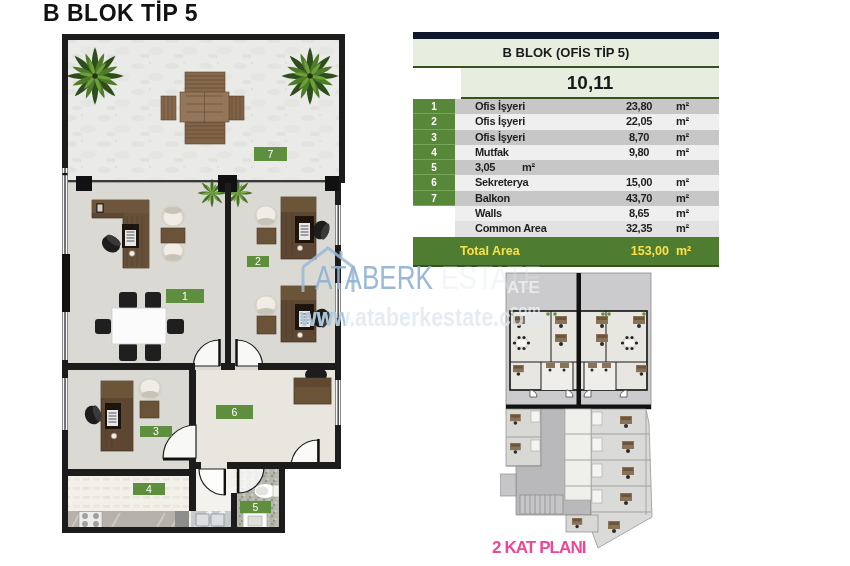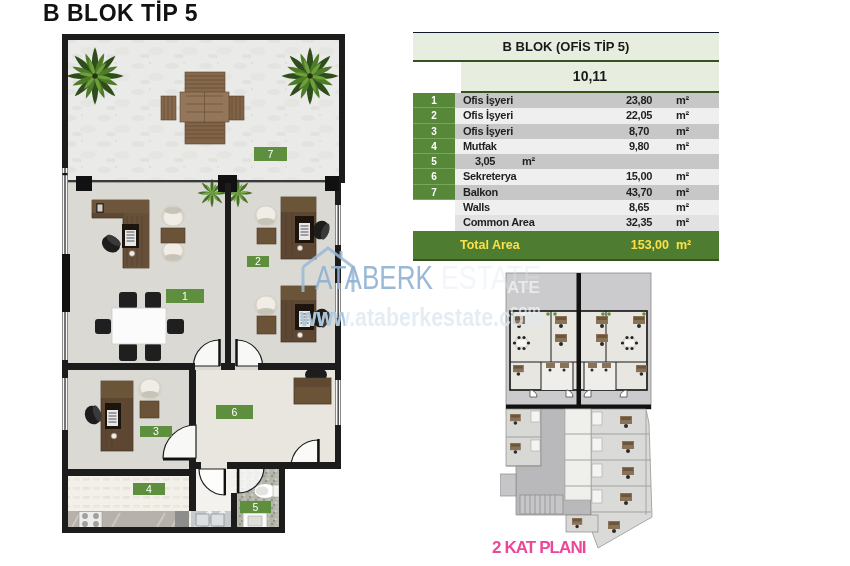--- a/index.html
+++ b/index.html
@@ -2,30 +2,30 @@
 <html><head>
 <meta charset="utf-8">
 <style>
   html,body{margin:0;padding:0;}
   body{width:850px;height:566px;position:relative;background:#ffffff;overflow:hidden;
        font-family:"Liberation Sans", sans-serif;}
   .abs{position:absolute;}
   #title{left:17px;top:0px;font-size:23px;font-weight:bold;color:#111;letter-spacing:0.5px;margin-left:26px;}
   
   #tbl{left:413px;top:32px;width:306px;font-family:"Liberation Sans",sans-serif;}
-  #tbl{border-top:1px solid #0f172a;}
+  #tbl{border-top:7px solid #0f172a;}
   #tbl .hdr{background:#e8eedf;height:27px;line-height:27px;text-align:center;
             font-weight:bold;font-size:13px;color:#1a1a1a;border-bottom:2px solid #39511f;}
   #tbl .sub{background:#e8eedf;height:29px;line-height:29px;text-align:center;
-            font-weight:bold;font-size:14px;color:#1a1a1a;border-bottom:2px solid #39511f;margin-left:48px;}
+            font-weight:bold;font-size:19px;color:#1a1a1a;border-bottom:2px solid #39511f;margin-left:48px;}
   .row{height:15.3px;display:flex;font-size:11px;letter-spacing:-0.3px;font-weight:bold;color:#1f1f1f;}
   .num{width:42px;background:#578739;color:#fff;text-align:center;line-height:15.3px;
        font-size:10px;letter-spacing:0;border-bottom:1px solid #79a658;box-sizing:border-box;}
   .numb{width:42px;background:#fff;border-bottom:none;}
-  .nm{padding-left:8px;line-height:15.6px;flex:1;}
+  .nm{padding-left:20px;line-height:15.6px;flex:1;}
   .val{width:60px;text-align:center;line-height:15.6px;}
   .m2{width:43px;padding-left:7px;text-align:left;line-height:15.6px;font-weight:bold;}
   .total{height:28px;background:#4e7d31;display:flex;color:#fde047;font-weight:bold;
          font-size:12.5px;border-bottom:2px solid #39511f;}
   .total .tn{padding-left:47px;line-height:28px;flex:1;}
   .total .tv{width:60px;text-align:right;line-height:28px;}
   .total .tm{width:43px;padding-left:7px;text-align:left;line-height:28px;}
   #katplani{left:492px;top:538px;font-size:17px;font-weight:bold;color:#ec4899;letter-spacing:-0.9px;}
 </style>
 </head>

